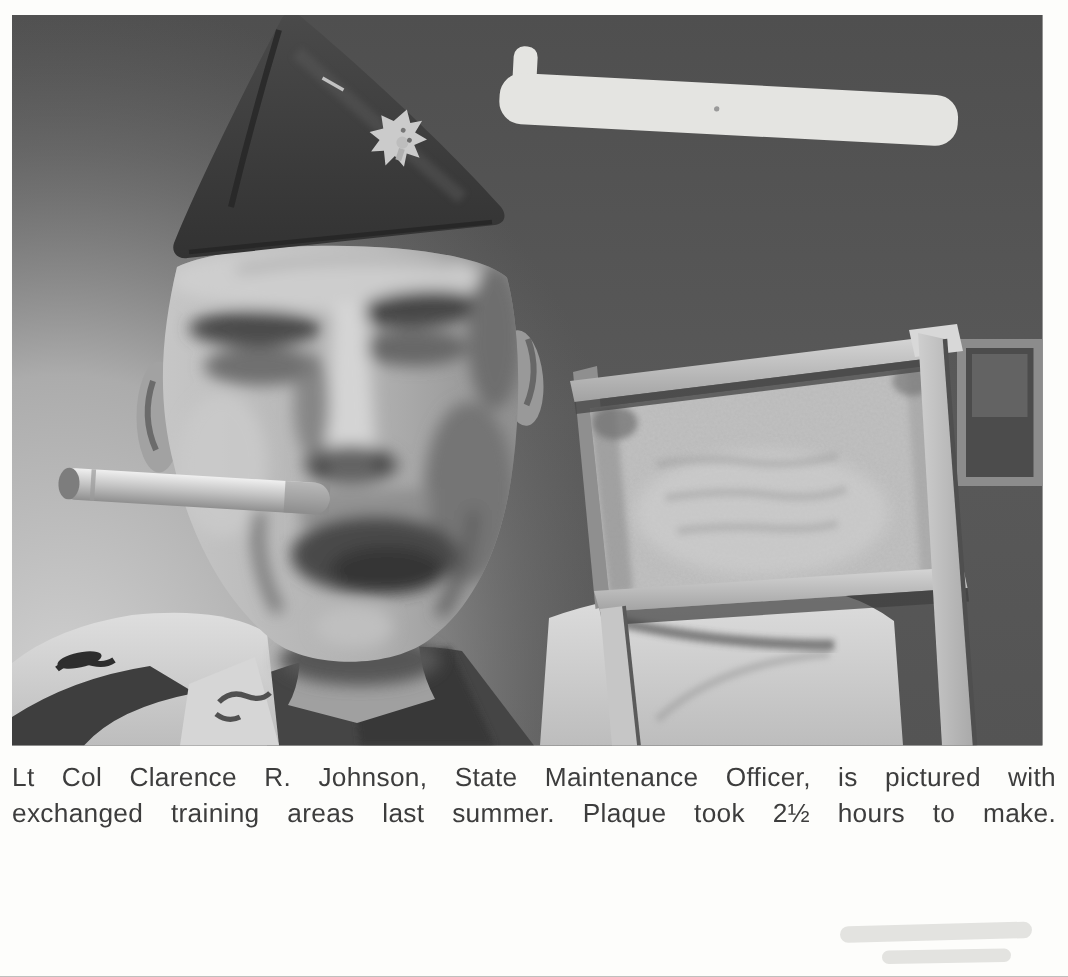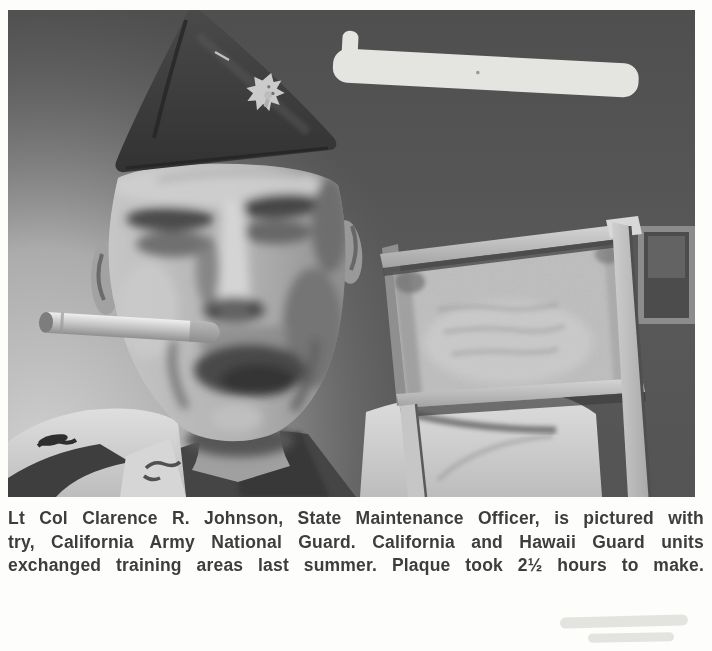--- a/index.html
+++ b/index.html
@@ -11,21 +11,21 @@
   }
   .photo{
     position:absolute;left:8px;top:10px;width:687px;height:487px;margin:0;
     background:#565656;
   }
   .photo svg{display:block;width:687px;height:487px;}
   .caption{
     position:absolute;left:8px;top:507px;width:696px;margin:0;
   }
   .cap-line{
-    font-size:17.5px;line-height:23.6px;font-weight:700;
+    font-size:17.5px;line-height:23.6px;font-weight:400;
     color:var(--ink,#3d3d3d);
     letter-spacing:0.2px;word-spacing:2.5px;
     text-align:justify;text-align-last:justify;
     white-space:normal;
   }
   .cap-line.last{text-align-last:left;}
   .smudge{position:absolute;background:#e3e3e0;border-radius:8px;}
   .smudge.s1{left:560px;top:616px;width:128px;height:11px;transform:rotate(-1.5deg);}
   .smudge.s2{left:588px;top:633px;width:86px;height:9px;transform:rotate(-1deg);}
 </style>
@@ -221,17 +221,16 @@
         <line x1="408" y1="394" x2="418" y2="487" stroke="#5a5a5a" stroke-width="2.5"></line>
       </g>
     </svg>
   </figure>
 
   <div class="smudge s1"></div>
   <div class="smudge s2"></div>
 
   <figcaption class="caption">
     <div class="cap-line">Lt Col Clarence R. Johnson, State Maintenance Officer, is pictured with</div>
-    <div class="cap-line">try, California Army National Guard. California and Hawaii Guard units</div>
     <div class="cap-line">exchanged training areas last summer. Plaque took 2½ hours to make.</div>
   </figcaption>
 
 </div>
 
 </body></html>

